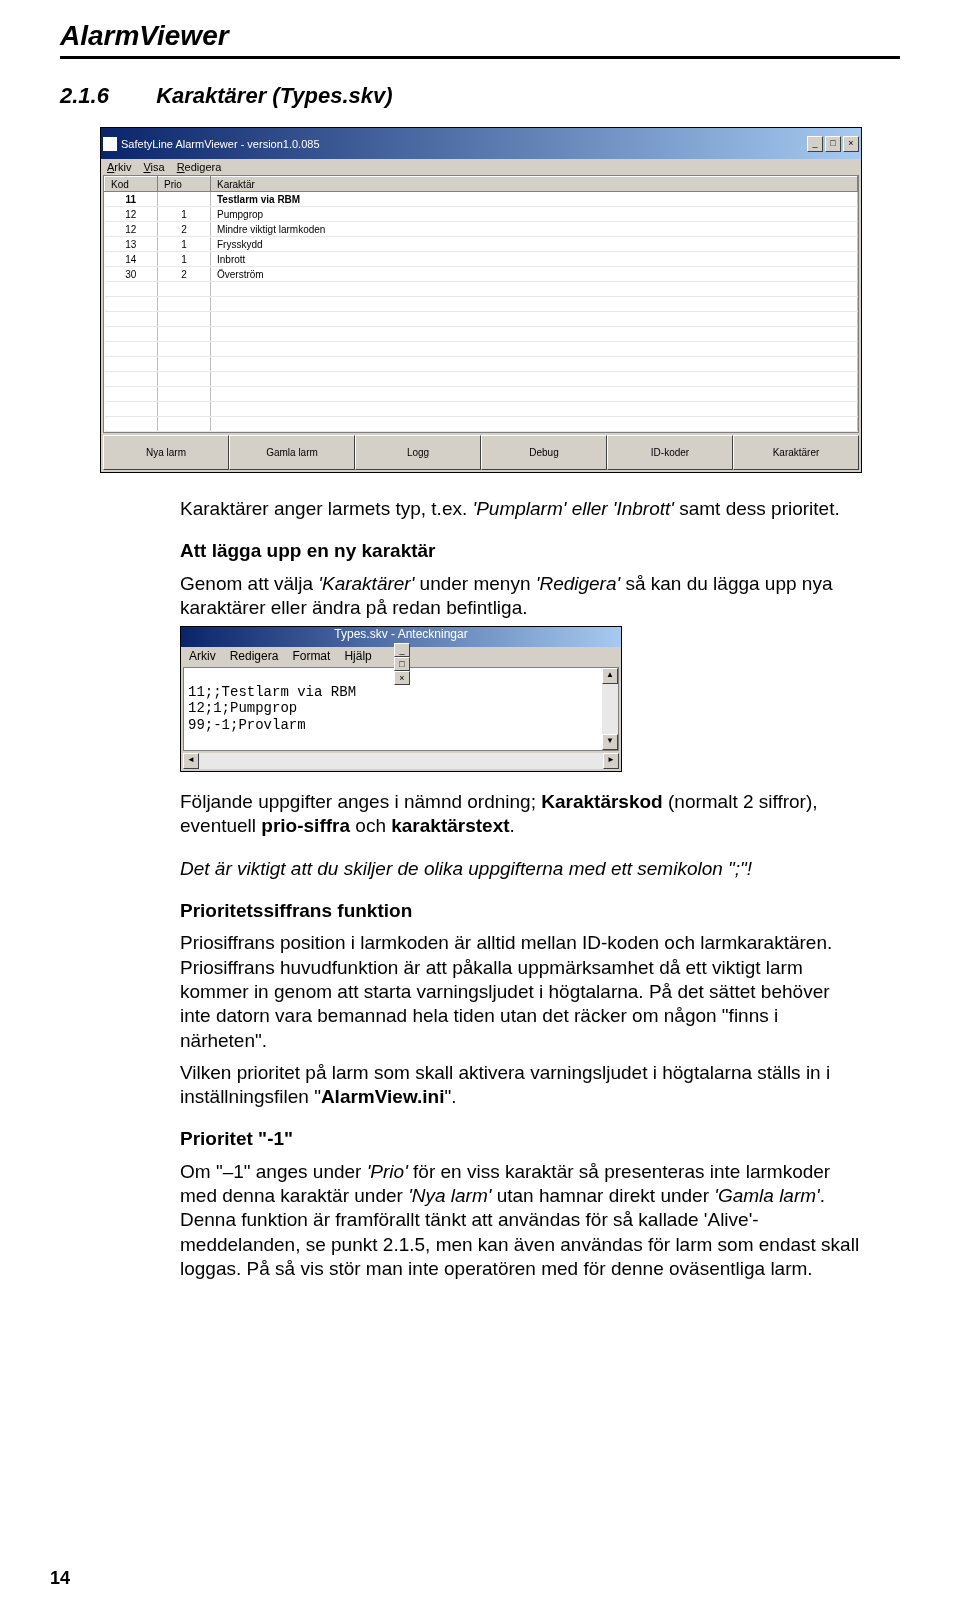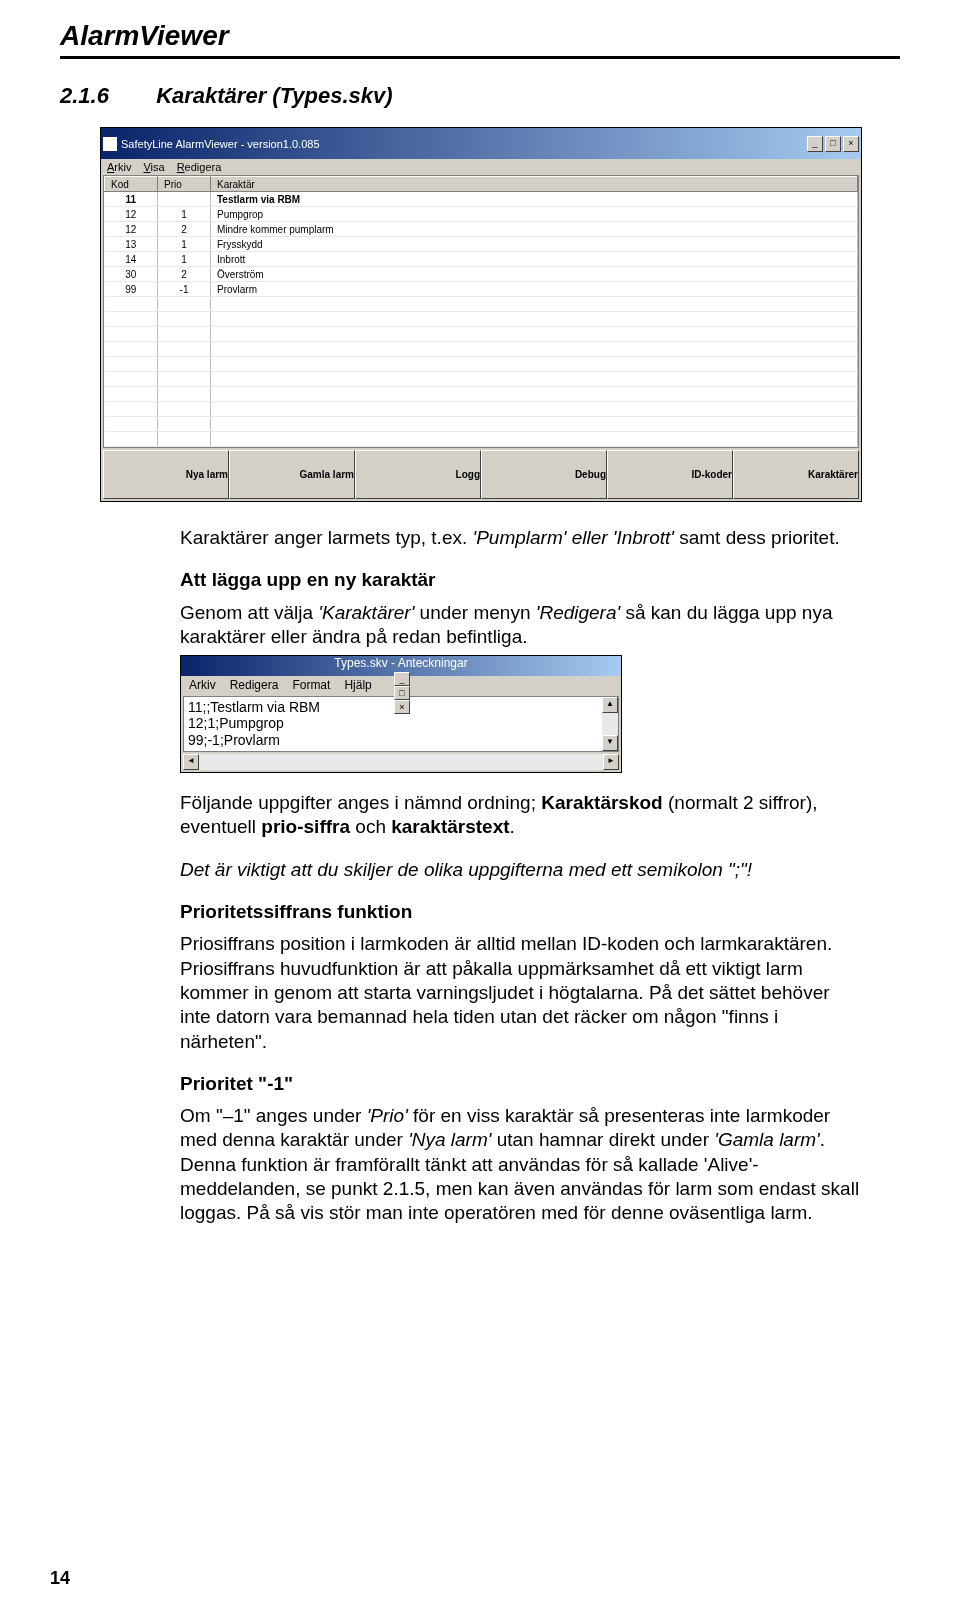--- a/index.html
+++ b/index.html
@@ -116,24 +116,23 @@
     display: flex;
     padding: 2px;
     gap: 0;
   }
   .tab-btn {
     flex: 1;
     background: #d4d0c8;
     border: 1px solid #fff;
     border-right-color: #404040;
     border-bottom-color: #404040;
-    text-align: right;
+    text-align: center;
     font-size: 10px;
-    padding: 18px 0;
-    font-weight: bold;
+    padding: 11px 0;
   }
 
   
   .body-block {
     margin-left: 120px;
     margin-right: 40px;
     font-size: 19px;
     line-height: 1.28;
   }
   .body-block p { margin: 8px 0 6px 0; }
@@ -157,23 +156,23 @@
     font-size: 12px;
   }
   .notepad-content-wrap {
     display: flex;
     background: #fff;
     border: 1px solid #808080;
     margin: 0 2px 2px 2px;
   }
   .notepad-text {
     flex: 1;
-    font-family: Liberation Sans, sans-serif;
+    font-family: Liberation Mono, monospace;
     font-size: 14px;
-    padding: 2px 4px;
+    padding: 16px 4px;
     white-space: pre;
     line-height: 1.2;
   }
   .notepad-scroll-v {
     width: 16px;
     background: #d4d0c8;
     display: flex;
     flex-direction: column;
   }
   .scroll-btn {
@@ -248,41 +247,36 @@
                 <td>Testlarm via RBM</td>
               </tr>
               <tr>
                 <td class="kod">12</td>
                 <td class="prio">1</td>
                 <td>Pumpgrop</td>
               </tr>
               <tr>
                 <td class="kod">12</td>
                 <td class="prio">2</td>
-                <td>Mindre kommer pumplarm</td>
+                <td>Mindre viktigt larmkoden</td>
               </tr>
               <tr>
                 <td class="kod">13</td>
                 <td class="prio">1</td>
                 <td>Frysskydd</td>
               </tr>
               <tr>
                 <td class="kod">14</td>
                 <td class="prio">1</td>
                 <td>Inbrott</td>
               </tr>
               <tr>
                 <td class="kod">30</td>
                 <td class="prio">2</td>
                 <td>Överström</td>
-              </tr>
-              <tr>
-                <td class="kod">99</td>
-                <td class="prio">-1</td>
-                <td>Provlarm</td>
               </tr>
               <tr>
                 <td class="kod">&nbsp;</td>
                 <td class="prio"></td>
                 <td></td>
               </tr>
               <tr>
                 <td class="kod">&nbsp;</td>
                 <td class="prio"></td>
                 <td></td>
@@ -383,20 +377,23 @@
     </div>
 
     <p>
       <span>Följande uppgifter anges i nämnd ordning; </span><b>Karaktärskod</b><span> (normalt 2 siffror), eventuell </span><b>prio-siffra</b><span> och </span><b>karaktärstext</b><span>.</span>
     </p>
 
     <p class="italic" style="margin-top:18px;">Det är viktigt att du skiljer de olika uppgifterna med ett semikolon ";"!</p>
 
     <p class="sub-head">Prioritetssiffrans funktion</p>
     <p>Priosiffrans position i larmkoden är alltid mellan ID-koden och larmkaraktären. Priosiffrans huvudfunktion är att påkalla uppmärksamhet då ett viktigt larm kommer in genom att starta varningsljudet i högtalarna. På det sättet behöver inte datorn vara bemannad hela tiden utan det räcker om någon "finns i närheten".</p>
+    <p>
+      <span>Vilken prioritet på larm som skall aktivera varningsljudet i högtalarna ställs in i inställningsfilen "</span><b>AlarmView.ini</b><span>".</span>
+    </p>
 
     <p class="sub-head">Prioritet "-1"</p>
     <p>
       <span>Om "–1" anges under </span><span class="italic">'Prio'</span><span> för en viss karaktär så presenteras inte larmkoder med denna karaktär under </span><span class="italic">'Nya larm'</span><span> utan hamnar direkt under </span><span class="italic">'Gamla larm'</span><span>. Denna funktion är framförallt tänkt att användas för så kallade 'Alive'-meddelanden, se punkt 2.1.5, men kan även användas för larm som endast skall loggas. På så vis stör man inte operatören med för denne oväsentliga larm.</span>
     </p>
   </div>
 
 </div>
 <div class="page-num">14</div>
 </div>

